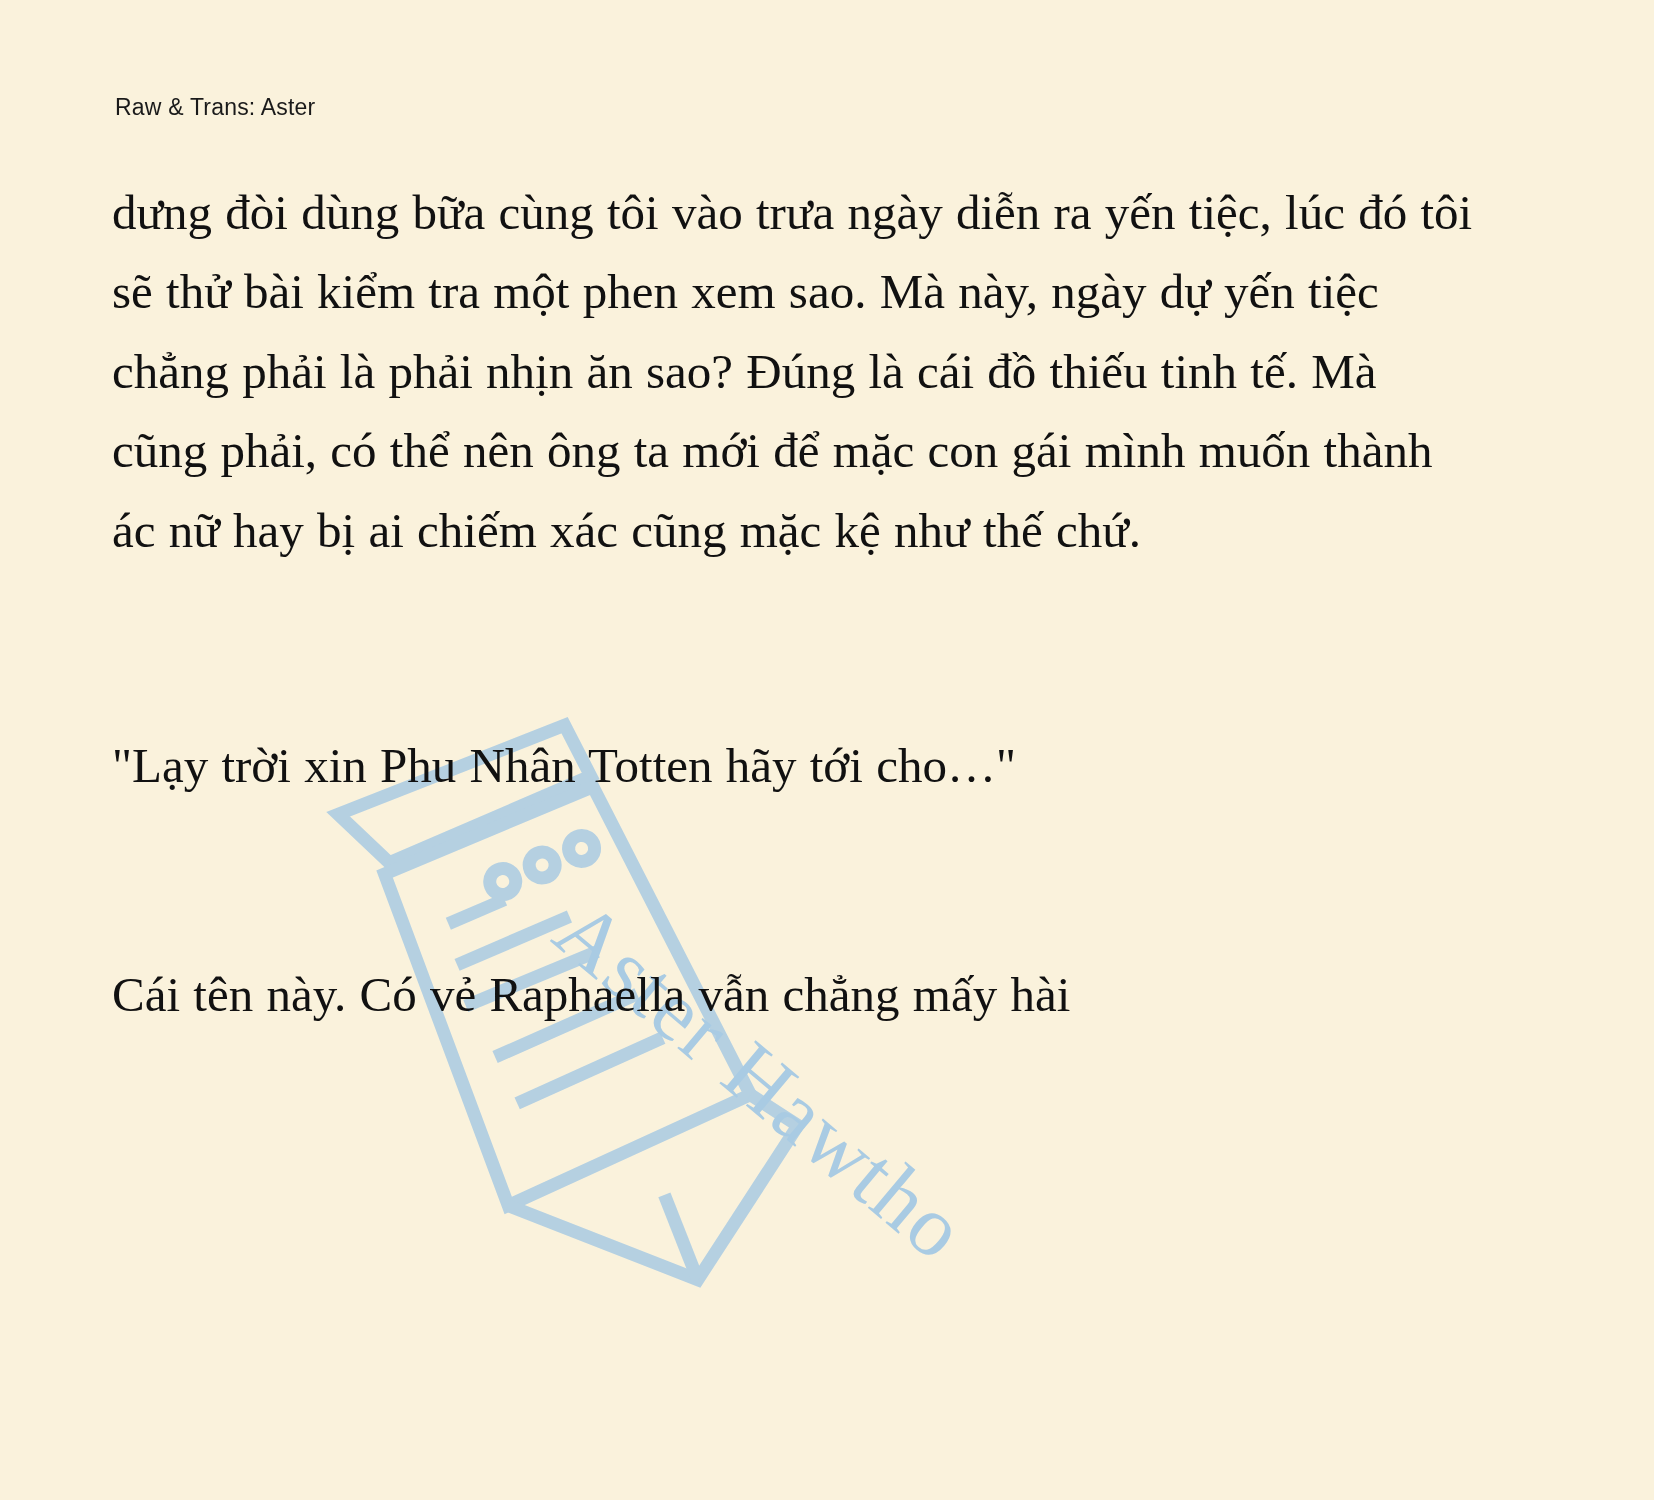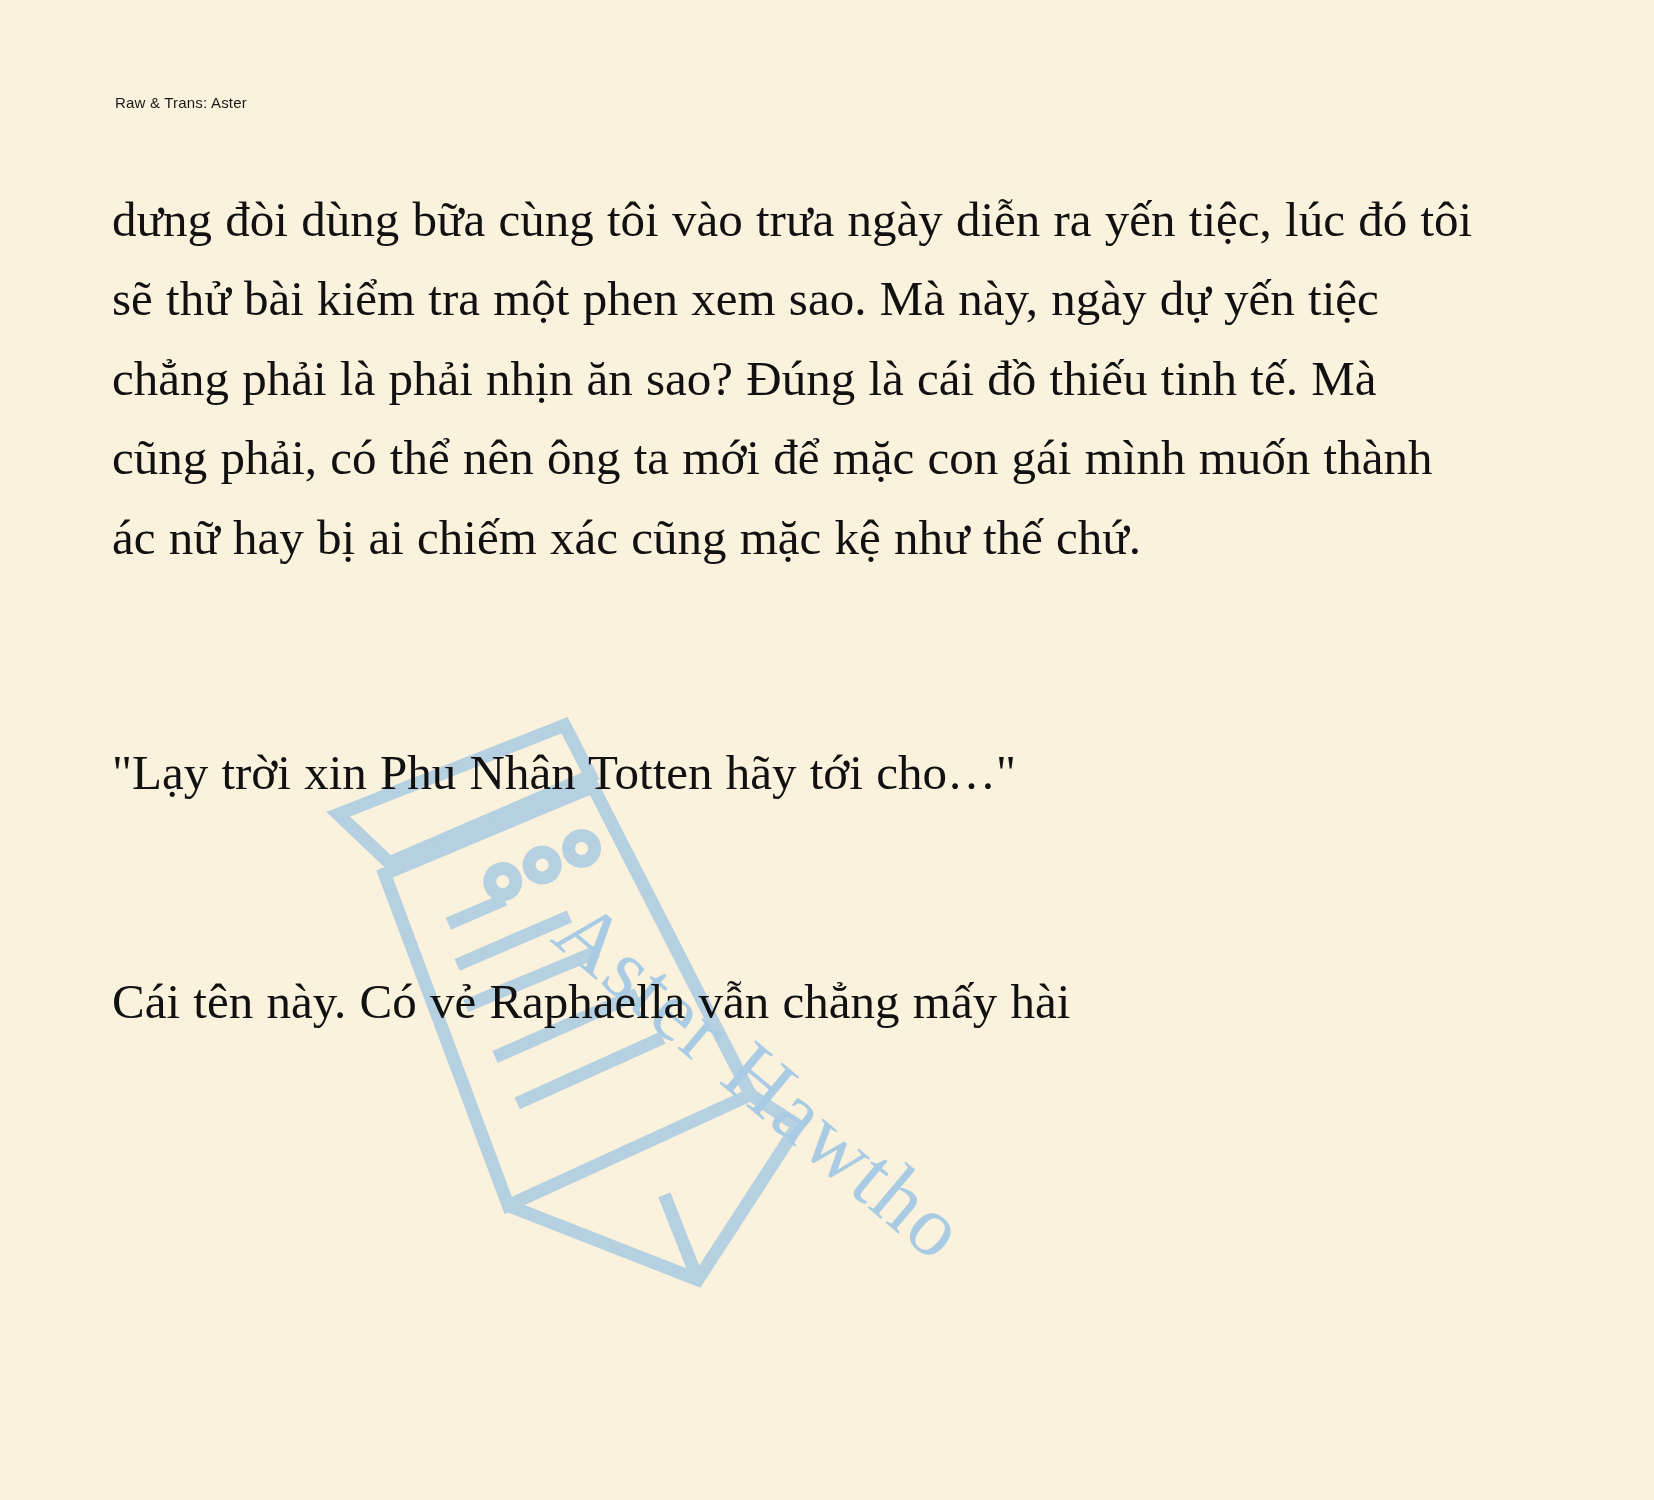--- a/index.html
+++ b/index.html
@@ -50,29 +50,29 @@
     color: #a9cbe3;
     white-space: nowrap;
     pointer-events: none;
   }
 
   .credit {
     position: absolute;
     left: 115px;
     top: 94px;
     font-family: "Liberation Sans", sans-serif;
-    font-size: 15px;
+    font-size: 23px;
     color: #1a1a1a;
     letter-spacing: 0.2px;
   }
 
   .content {
     position: absolute;
     left: 112px;
-    top: 180px;
+    top: 173px;
     width: 1370px;
   }
 
   .para {
     font-family: "Liberation Serif", serif;
     font-size: 49px;
     line-height: 1.62;
     color: #111111;
     margin: 0 0 0 0;
     word-spacing: 1px;

